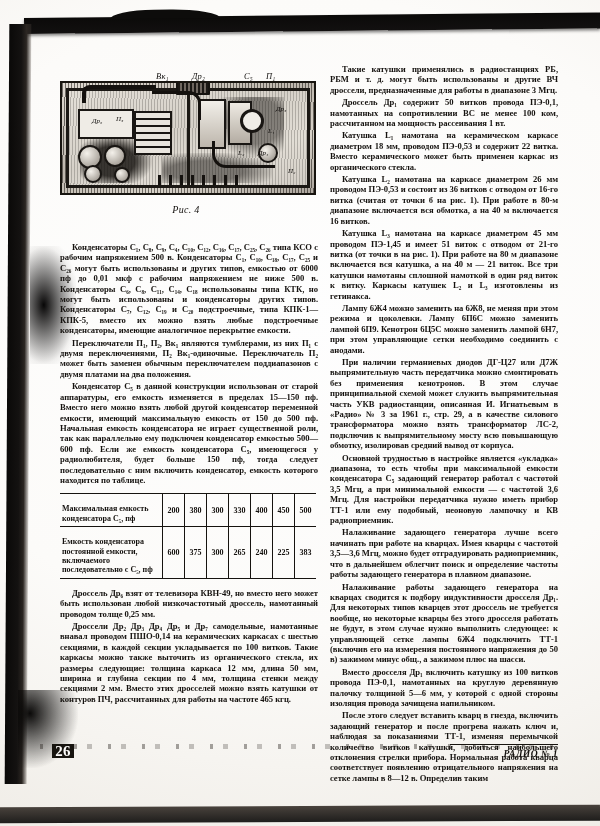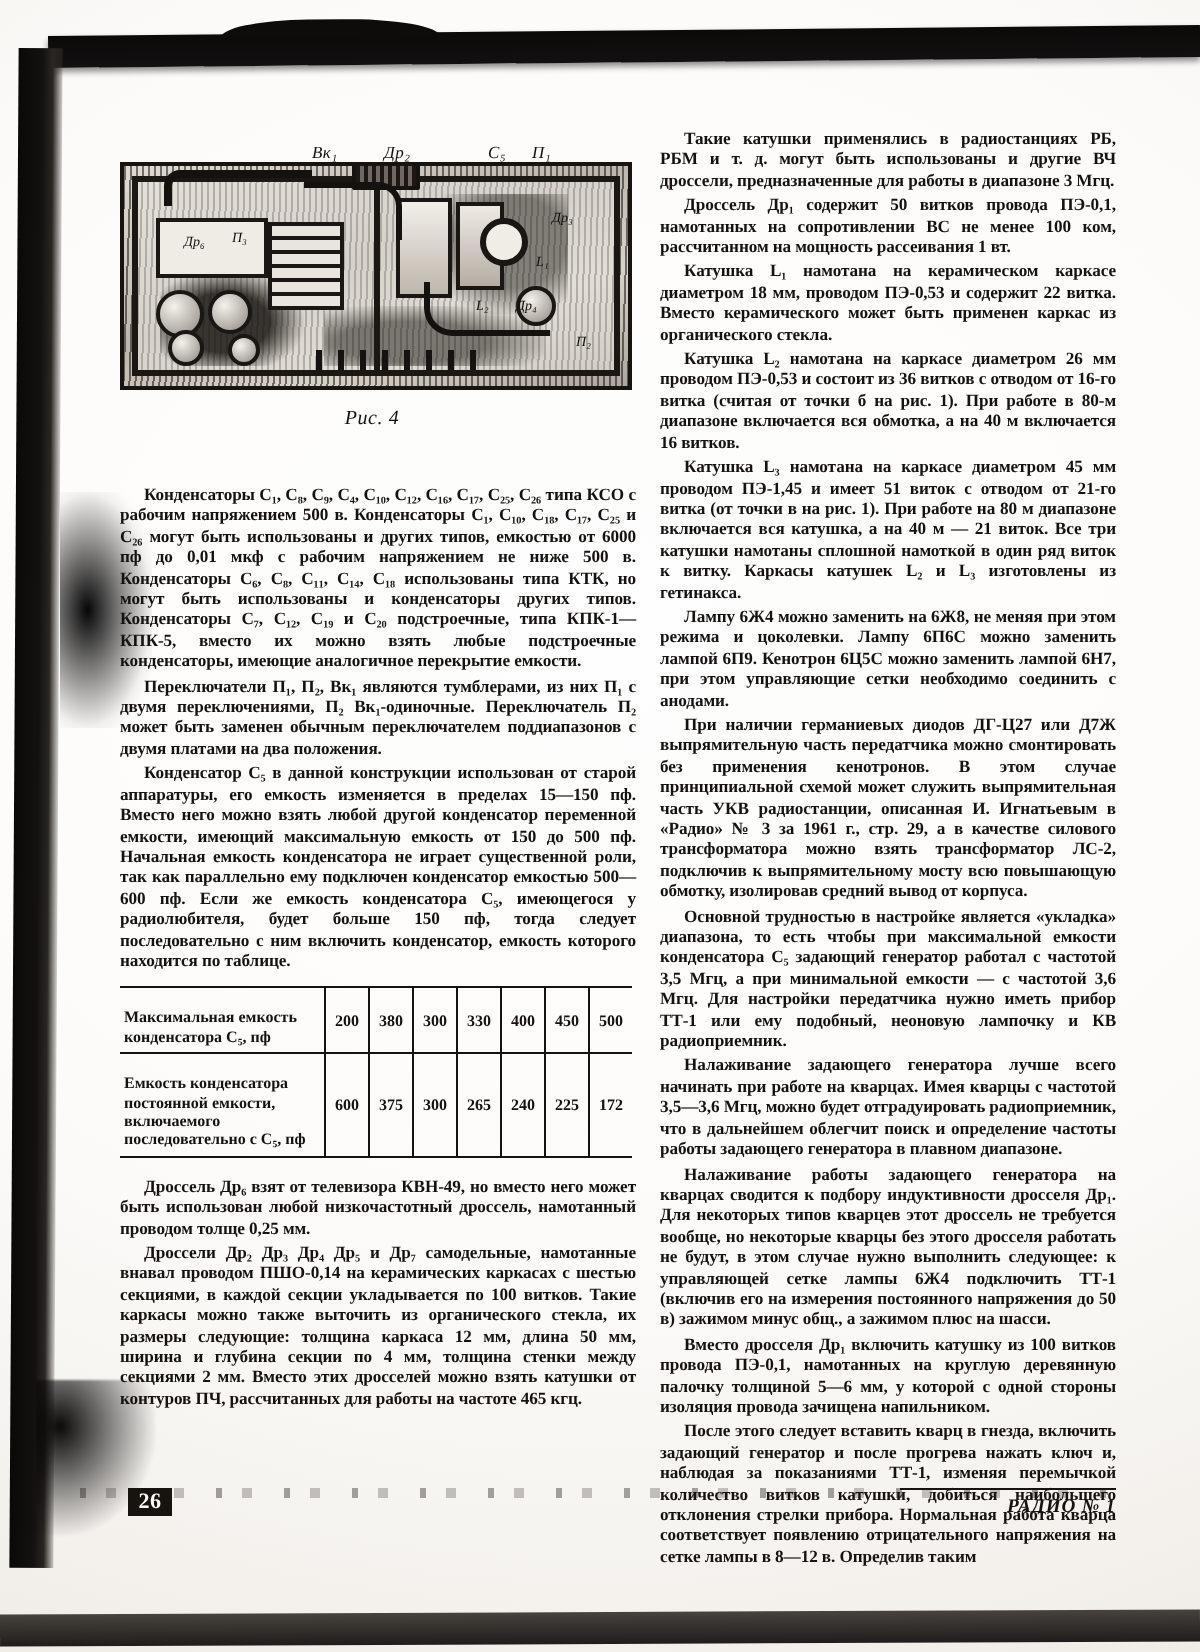--- a/index.html
+++ b/index.html
@@ -193,22 +193,22 @@
     text-align:left;font-weight:700;padding:10px 4px 3px 2px;
     width:106px;vertical-align:middle;
   }
   #cap-table td{
     text-align:center;padding:3px 1px;border-left:1.4px solid #16130f;
     width:21px;vertical-align:middle;
   }
 
   
   #page-number{
-    position:absolute;left:12px;top:692px;width:22px;height:14px;
-    background:#17140f;color:#fdfcfa;font-size:11px;font-weight:700;
+    position:absolute;left:0;top:692px;width:22px;height:14px;
+    background:#17140f;color:#fdfcfa;font-size:15px;font-weight:700;
     display:flex;align-items:center;justify-content:center;letter-spacing:.3px;
   }
   #footer-issue{
     position:absolute;right:0px;top:692px;width:108px;
     border-top:1.6px solid #17140f;padding-top:3px;
     text-align:right;font-style:italic;font-size:9.6px;font-weight:700;
     letter-spacing:.4px;
   }
 </style>
 </head>
@@ -289,21 +289,21 @@
           <td>500</td>
         </tr>
         <tr>
           <th>Емкость конденсатора постоянной емкости, включаемого последовательно с C₅, пф</th>
           <td>600</td>
           <td>375</td>
           <td>300</td>
           <td>265</td>
           <td>240</td>
           <td>225</td>
-          <td>172</td>
+          <td>383</td>
         </tr>
       </tbody>
     </table>
 
     <p class="par">Дроссель Др₆ взят от телевизора КВН-49, но вместо него может быть использован любой низкочастотный дроссель, намотанный проводом толще 0,25 мм.</p>
     <p class="par">Дроссели Др₂ Др₃ Др₄ Др₅ и Др₇ самодельные, намотанные внавал проводом ПШО-0,14 на керамических каркасах с шестью секциями, в каждой секции укладывается по 100 витков. Такие каркасы можно также выточить из органического стекла, их размеры следующие: толщина каркаса 12 мм, длина 50 мм, ширина и глубина секции по 4 мм, толщина стенки между секциями 2 мм. Вместо этих дросселей можно взять катушки от контуров ПЧ, рассчитанных для работы на частоте 465 кгц.</p>
   </div>
 
   <div id="col-right">
     <p class="par">Такие катушки применялись в радиостанциях РБ, РБМ и т. д. могут быть использованы и другие ВЧ дроссели, предназначенные для работы в диапазоне 3 Мгц.</p>

